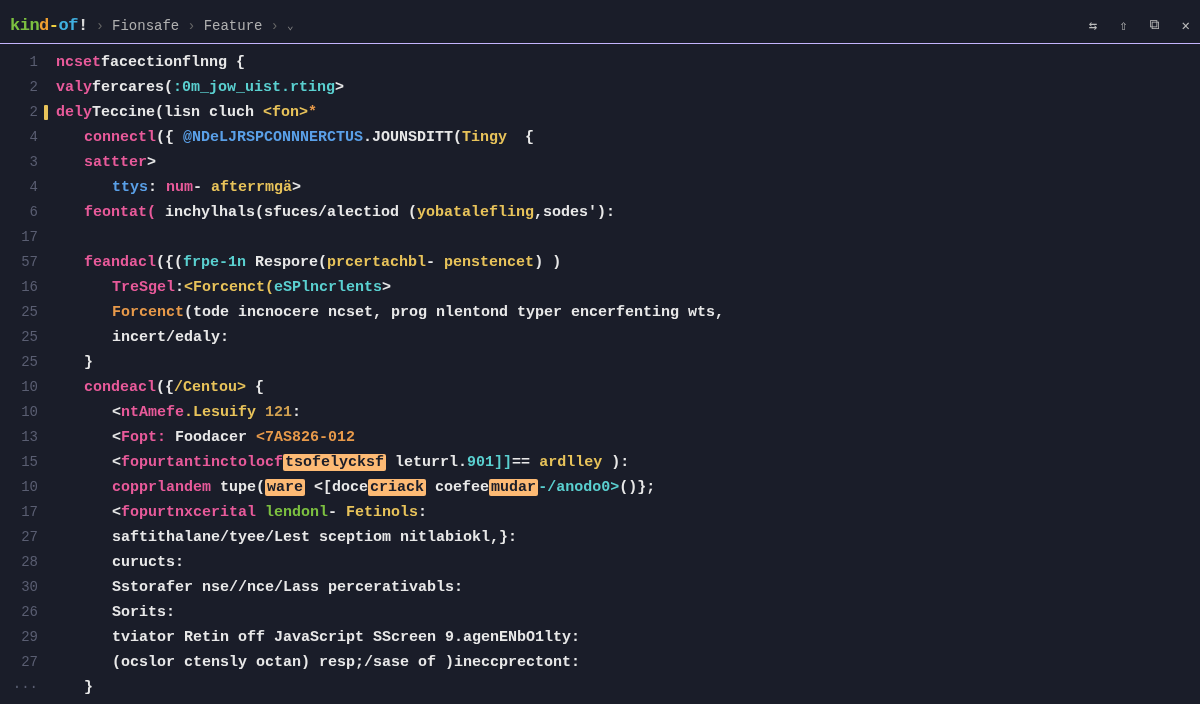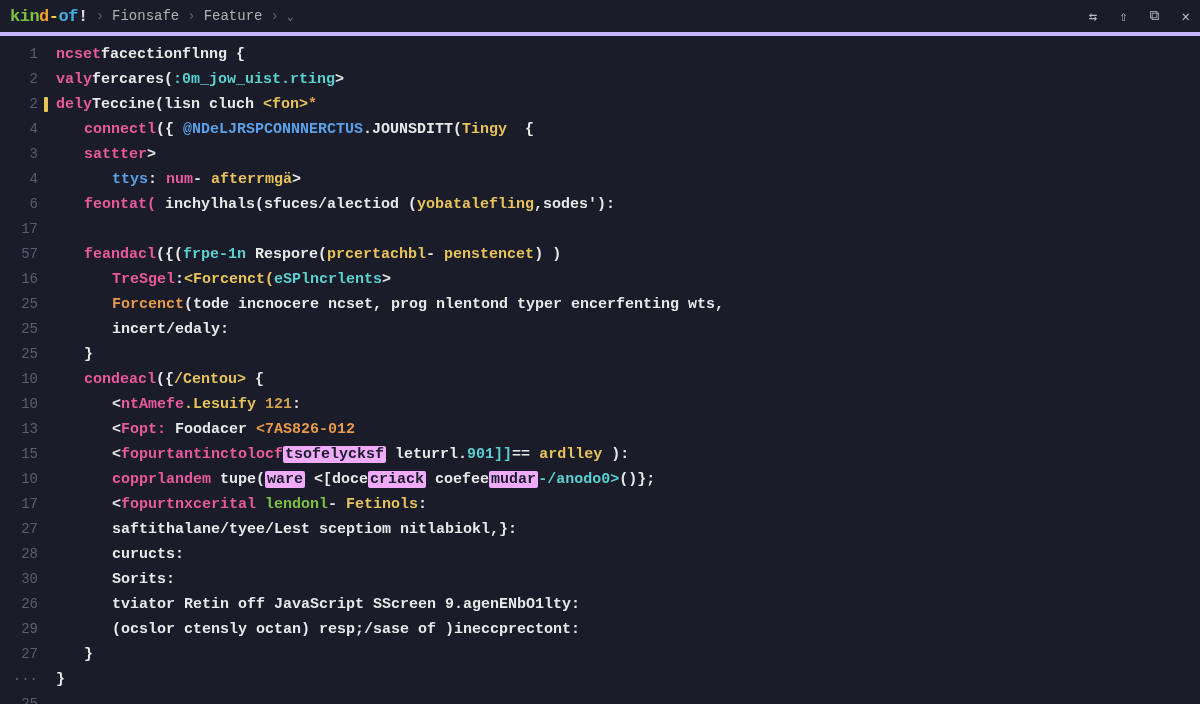--- a/index.html
+++ b/index.html
@@ -12,21 +12,22 @@
     -webkit-font-smoothing: antialiased;
   }
 
   
   .titlebar {
     height: 36px;
     display: flex;
     align-items: center;
     padding: 0 10px;
     background: #1a1d29;
-    border-bottom: 4px solid #c4b5fd;
+    border-bottom: 1px solid #c4b5fd;
+    margin-top: 8px;
   }
   .logo { font-weight: 700; font-size: 17px; letter-spacing: -0.5px; }
   .logo .g { color: #7cc040; }
   .logo .o { color: #f0a030; }
   .logo .y { color: #f0d040; }
   .logo .c { color: #40b0e0; }
   .logo .w { color: #d8d8d8; }
   .crumbs { display: flex; align-items: center; gap: 8px; margin-left: 8px; color: #b0b0b0; font-size: 14px; }
   .crumbs .sep { color: #666; }
   .chev-down { color: #888; font-size: 11px; }
@@ -64,21 +65,21 @@
   .tk-pink   { color: #e85a9a; }
   .tk-white  { color: #e8e8e8; }
   .tk-yellow { color: #e8c35a; }
   .tk-orange { color: #e89a4a; }
   .tk-blue   { color: #5aa0e8; }
   .tk-cyan   { color: #5ad0d0; }
   .tk-green  { color: #7cc040; }
   .tk-num    { color: #d0a050; }
 
   .hl {
-    background: #f0abfc;
+    background: #fdba74;
     color: #1a1d29;
     border-radius: 2px;
     padding: 0 2px;
   }
 
   .ind1 { padding-left: 28px; }
   .ind2 { padding-left: 56px; }
 </style>
 </head>
 <body>
@@ -168,19 +169,20 @@
     <div class="line ind2"><span class="tk-white">&lt;</span><span class="tk-pink">Fopt:</span><span class="tk-white"> Foodacer </span><span class="tk-orange">&lt;7AS826-012</span></div>
 
     <div class="line ind2"><span class="tk-white">&lt;</span><span class="tk-pink">fopurtantinctolocf</span><span class="hl">tsofelycksf</span><span class="tk-white"> leturrl.</span><span class="tk-cyan">901]]</span><span class="tk-white">== </span><span class="tk-yellow">ardlley</span><span class="tk-white"> ):</span></div>
 
     <div class="line ind2"><span class="tk-pink">copprlandem</span><span class="tk-white"> tupe(</span><span class="hl">ware</span><span class="tk-white"> &lt;[doce</span><span class="hl">criack</span><span class="tk-white"> coefee</span><span class="hl">mudar</span><span class="tk-cyan">-/anodo0&gt;</span><span class="tk-white">()};</span></div>
 
     <div class="line ind2"><span class="tk-white">&lt;</span><span class="tk-pink">fopurtnxcerital</span><span class="tk-green"> lendonl</span><span class="tk-white">- </span><span class="tk-yellow">Fetinols</span><span class="tk-white">:</span></div>
 
     <div class="line ind2"><span class="tk-white">saftithalane/tyee/Lest sceptiom nitlabiokl,}:</span></div>
     <div class="line ind2"><span class="tk-white">curucts:</span></div>
+    <div class="line ind2"><span class="tk-white">Sstorafer nse//nce/Lass percerativabls:</span></div>
     <div class="line ind2"><span class="tk-white">Sorits:</span></div>
     <div class="line ind2"><span class="tk-white">tviator Retin off JavaScript SScreen 9.agenENbO1lty:</span></div>
     <div class="line ind2"><span class="tk-white">(ocslor ctensly octan) resp;/sase of )ineccprectont:</span></div>
     <div class="line ind1"><span class="tk-white">}</span></div>
     <div class="line"><span class="tk-white">}</span></div>
   </div>
 </div>
 
 </body></html>

